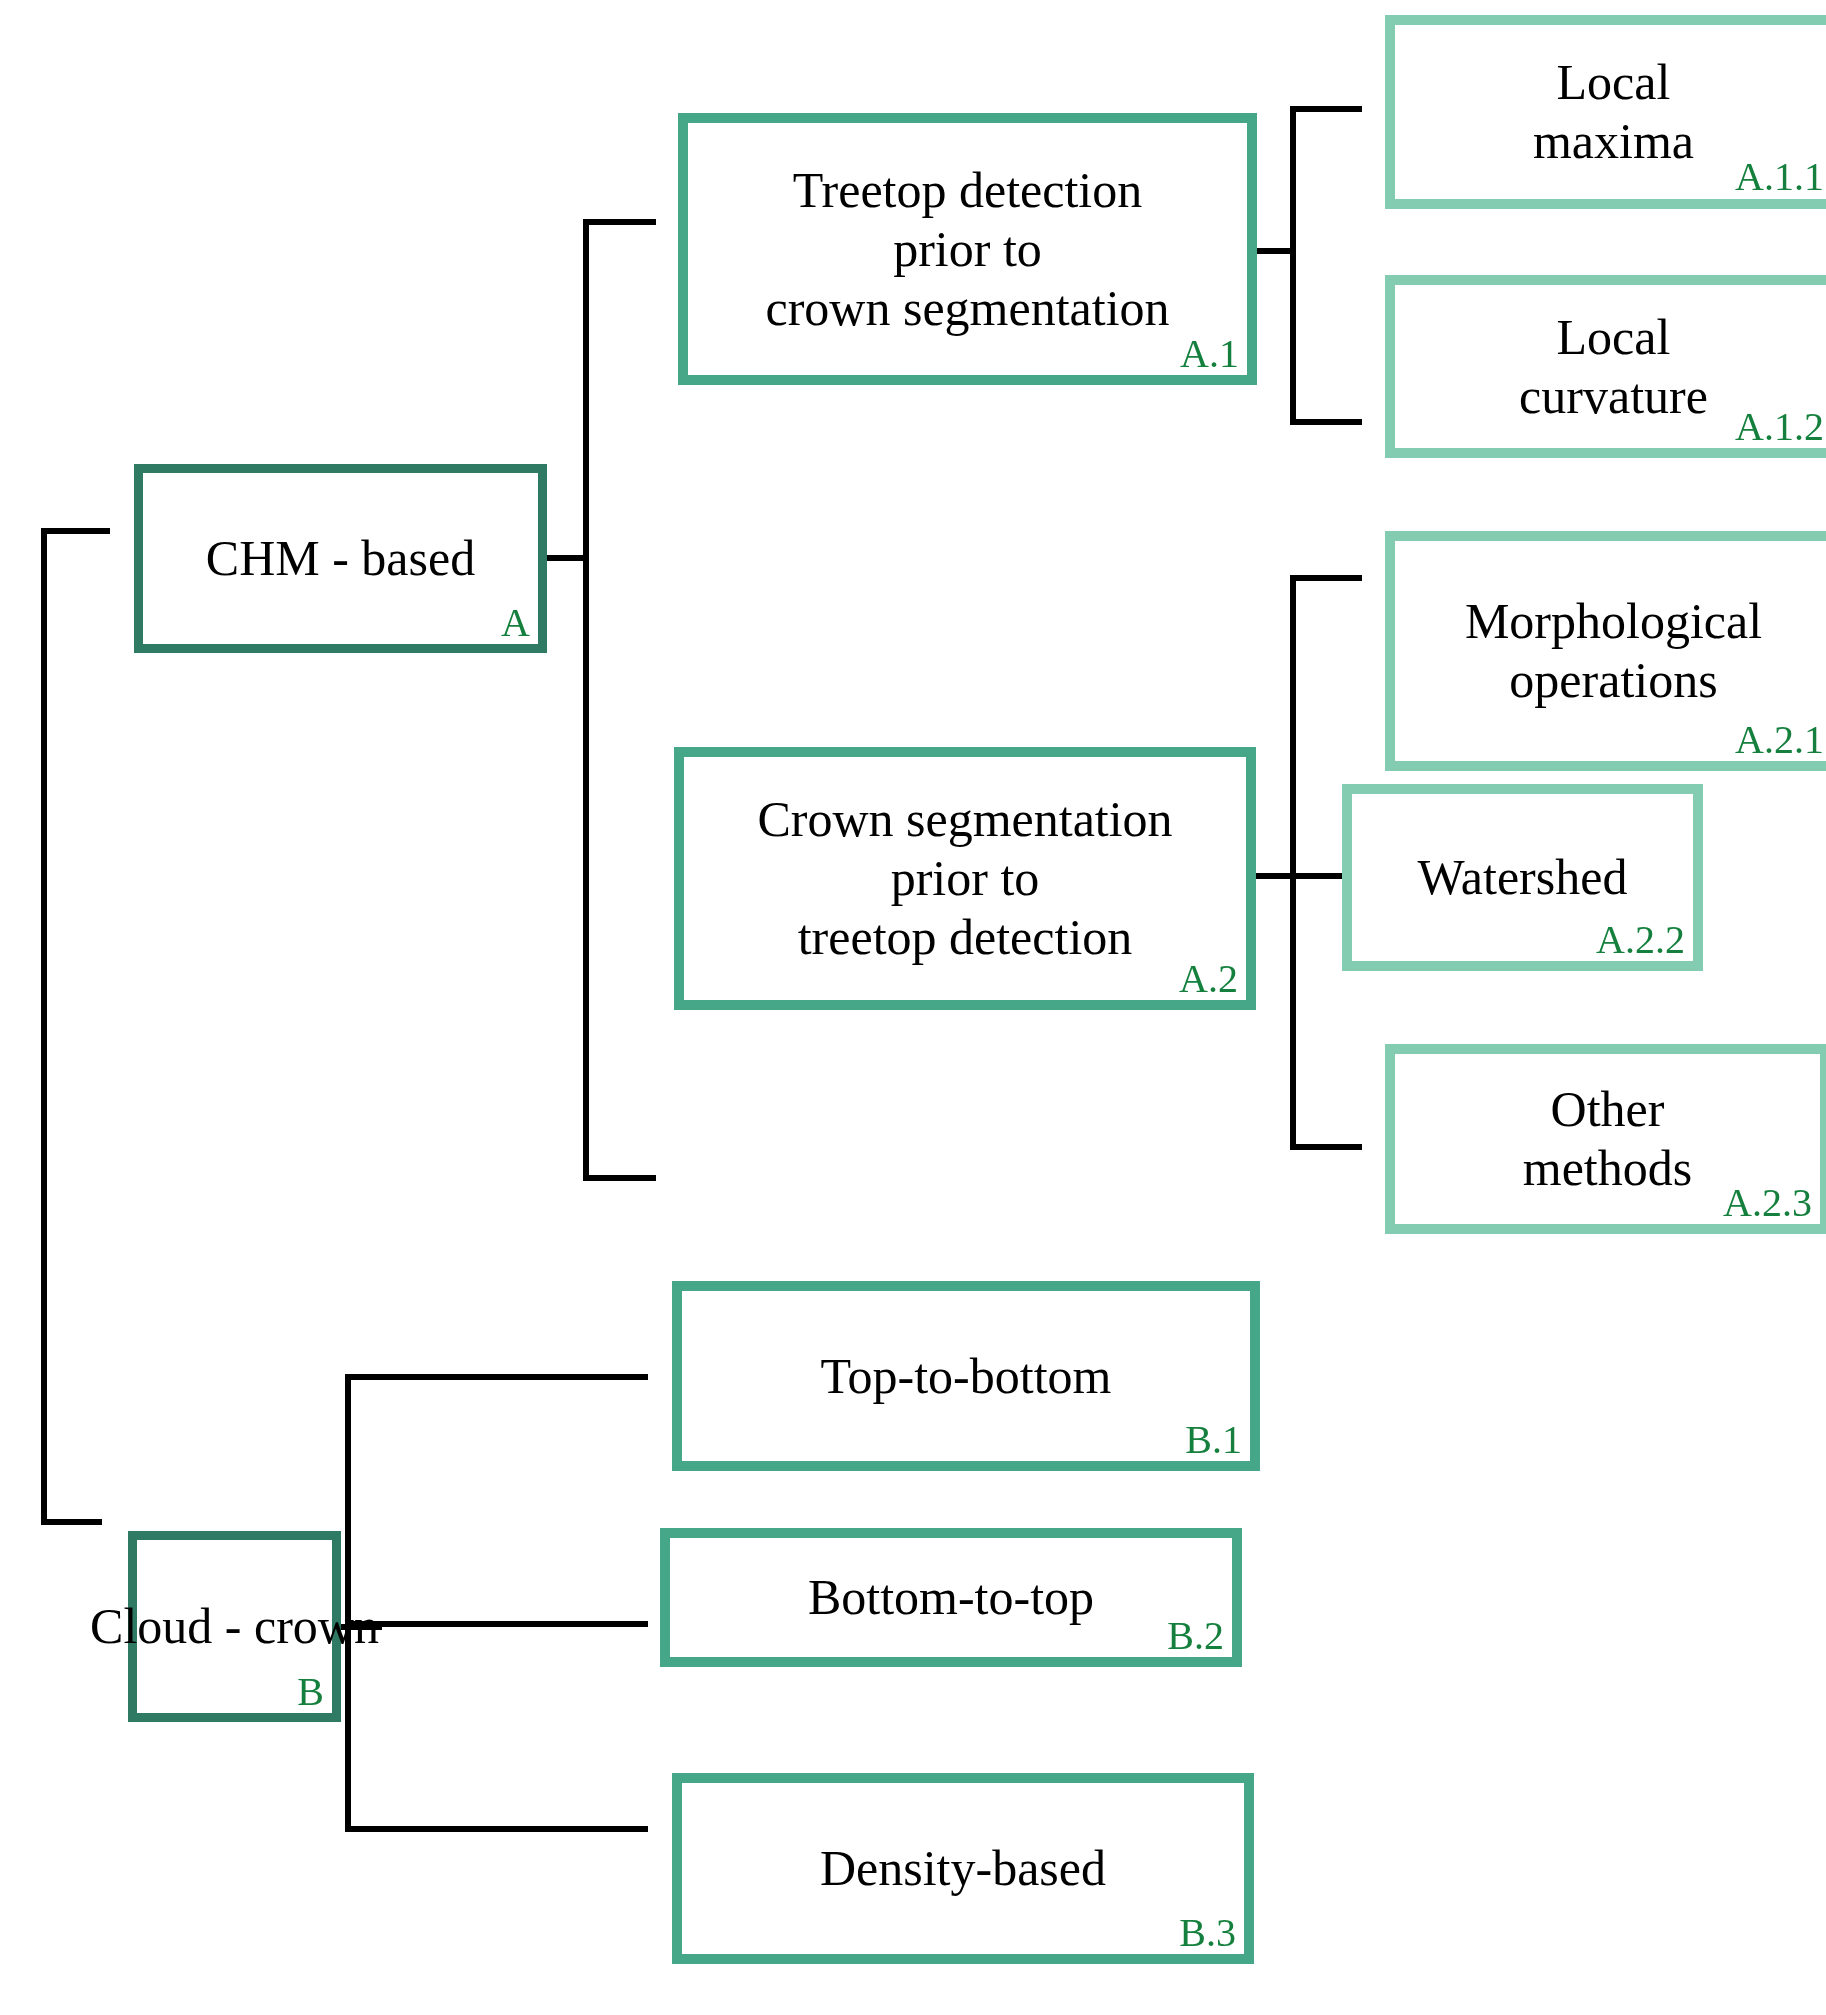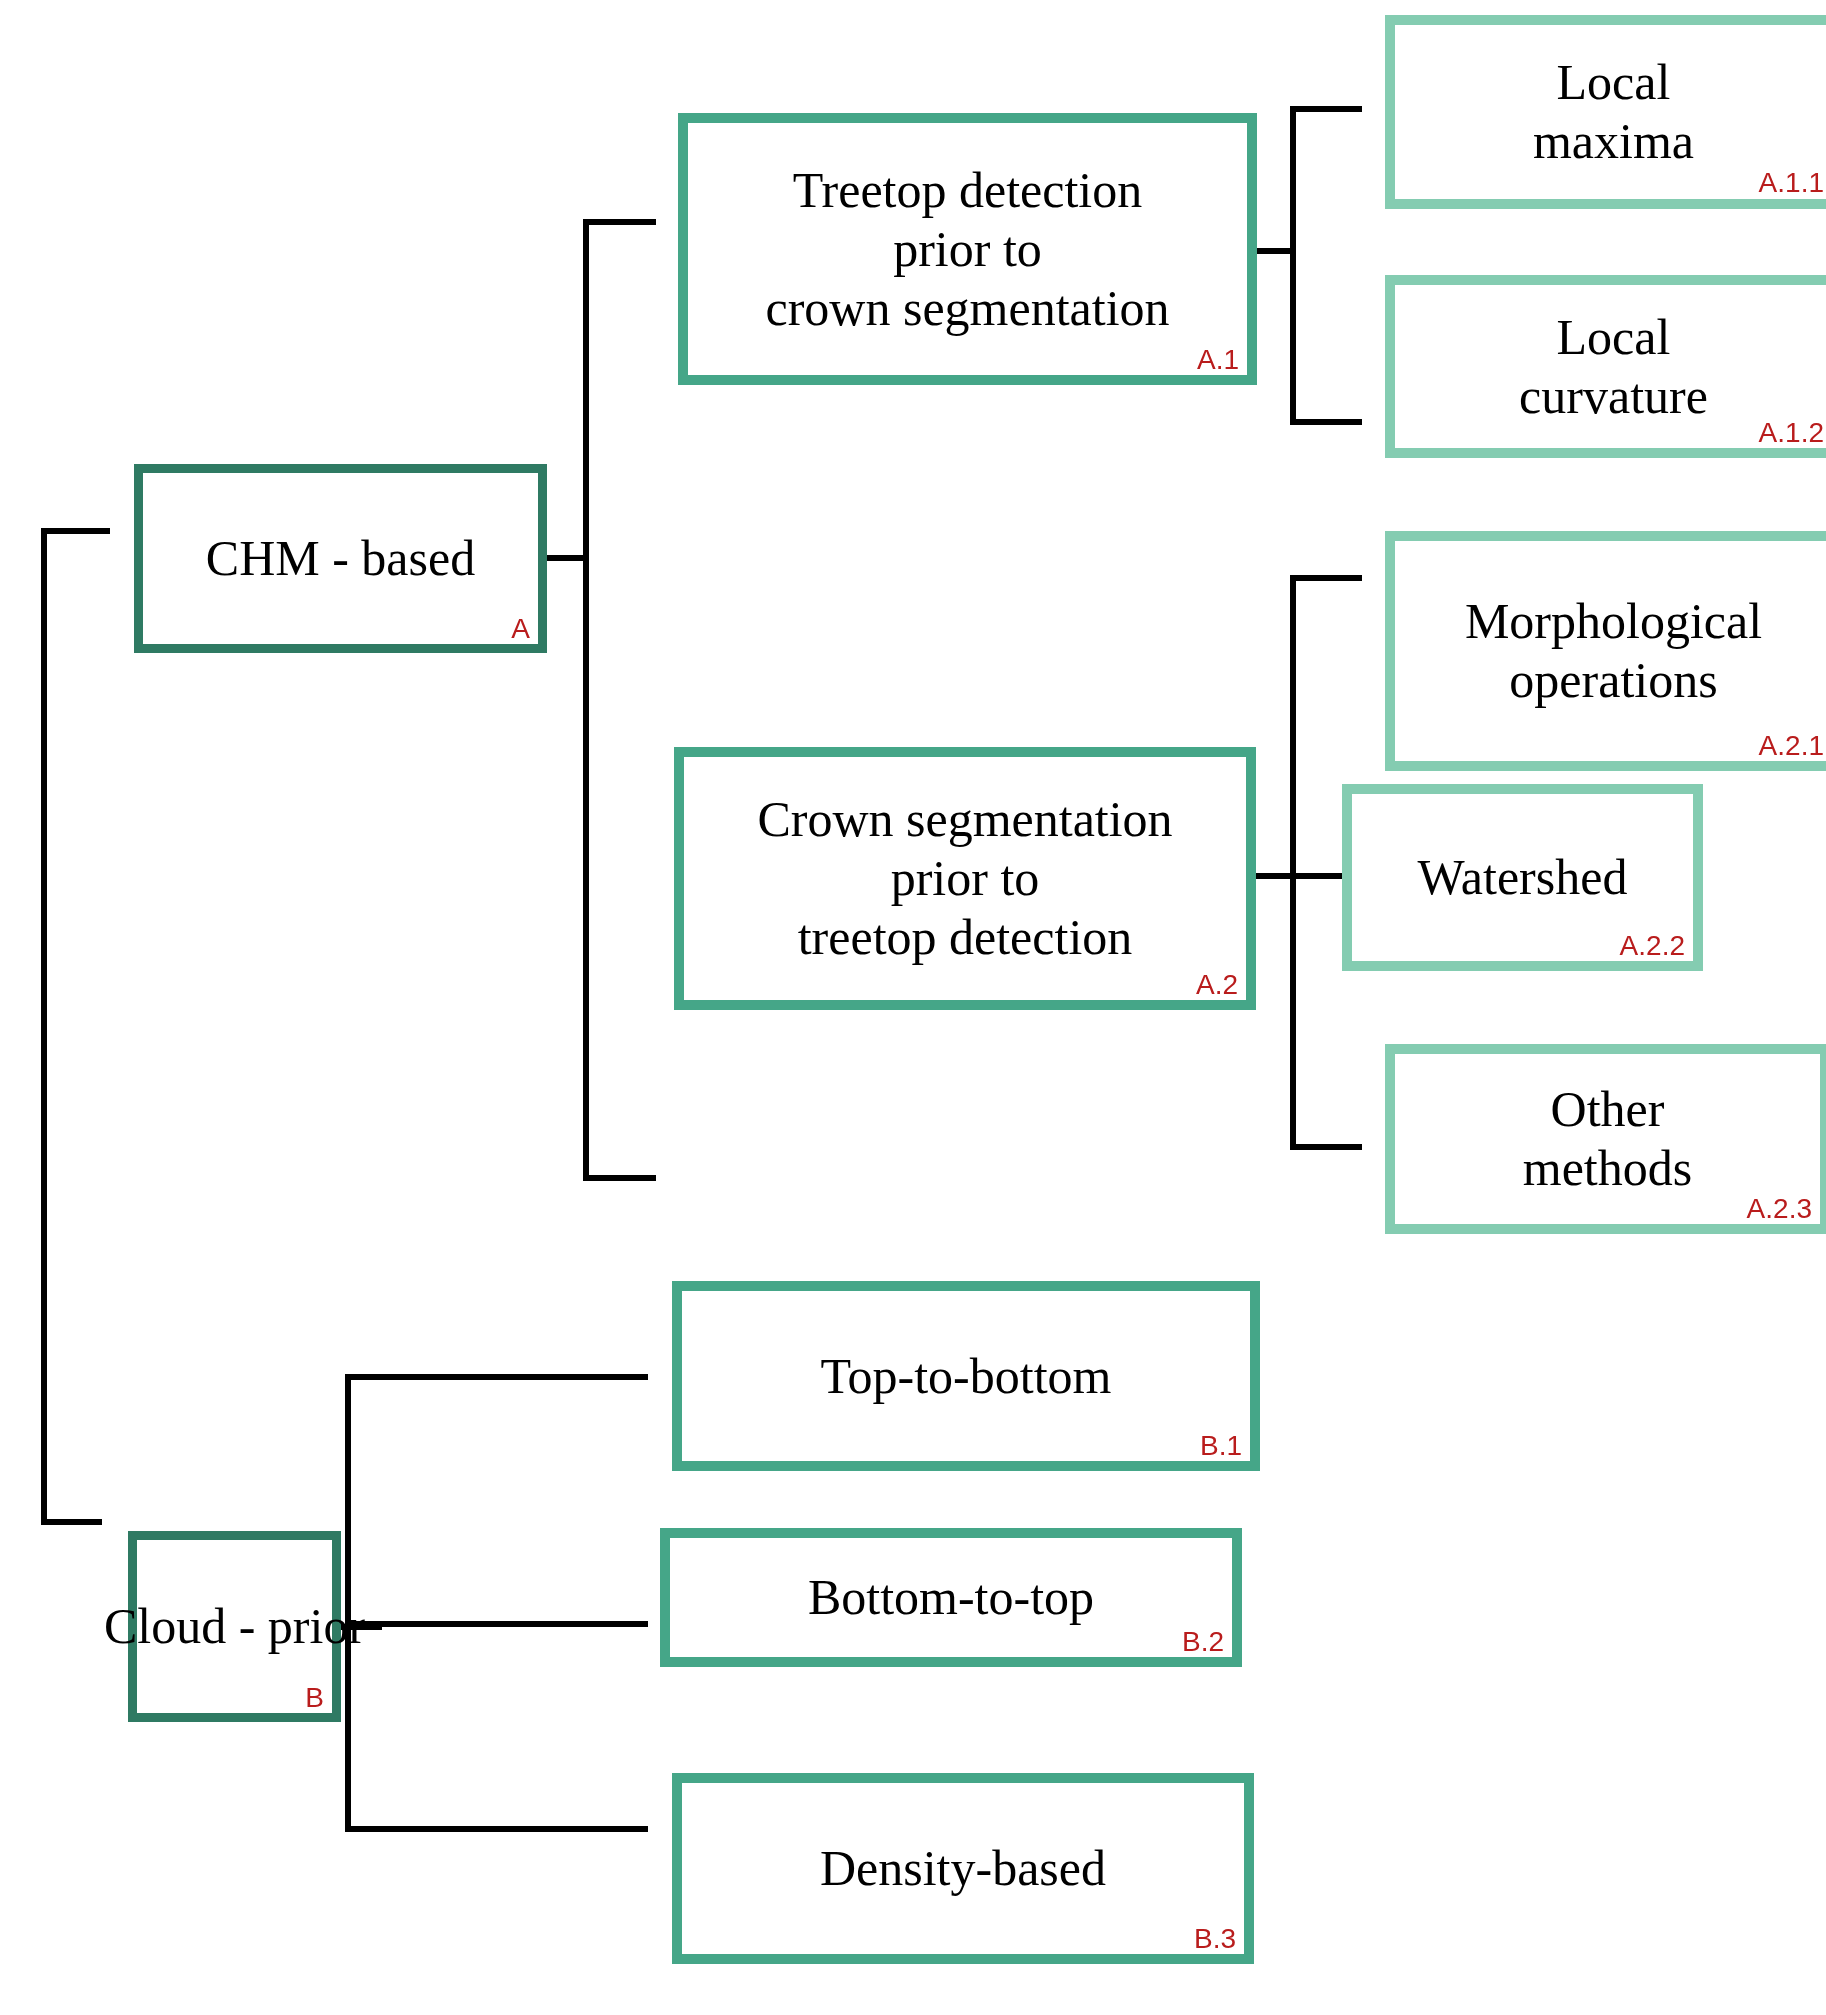--- a/index.html
+++ b/index.html
@@ -36,24 +36,24 @@
     line-height: 1.18;
     color: #000000;
     padding: 0 9.3px;
     white-space: pre-line;
     font-weight: normal;
   }
   .node-code {
     position: absolute;
     right: 8px;
     bottom: 1.3px;
-    color: #b91c1c;
-    font-size: 28px;
+    color: #15803d;
+    font-size: 40px;
     line-height: 1;
-    font-family: Liberation Sans, sans-serif;
+    font-family: Liberation Serif, serif;
   }
   
   .line {
     position: absolute;
     background: #000000;
   }
   .line.h { height: 6px; }
   .line.v { width: 6px; }
 </style>
 </head>
@@ -129,21 +129,21 @@
     <span class="node-code">A.2.2</span>
   </div>
 
   <div class="node level3" style="left:1357px; top:1044px; width:445px; height:190px;">
     <span class="node-label">Other
 methods</span>
     <span class="node-code">A.2.3</span>
   </div>
 
   <div class="node level1" style="left:100px; top:1531px; width:213px; height:191px;">
-    <span class="node-label" style="white-space:nowrap;">Cloud - prior</span>
+    <span class="node-label" style="white-space:nowrap;">Cloud - crown</span>
     <span class="node-code">B</span>
   </div>
 
   <div class="node level2" style="left:644px; top:1281px; width:588px; height:190px;">
     <span class="node-label">Top-to-bottom</span>
     <span class="node-code">B.1</span>
   </div>
 
   <div class="node level2" style="left:632px; top:1528px; width:582px; height:139px;">
     <span class="node-label">Bottom-to-top</span>

